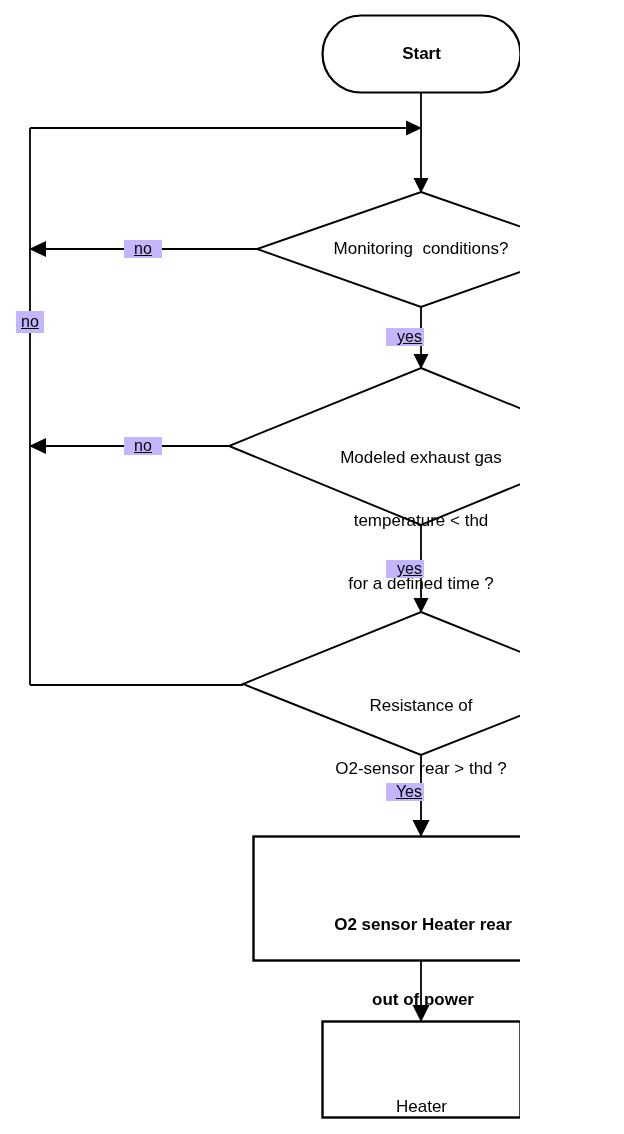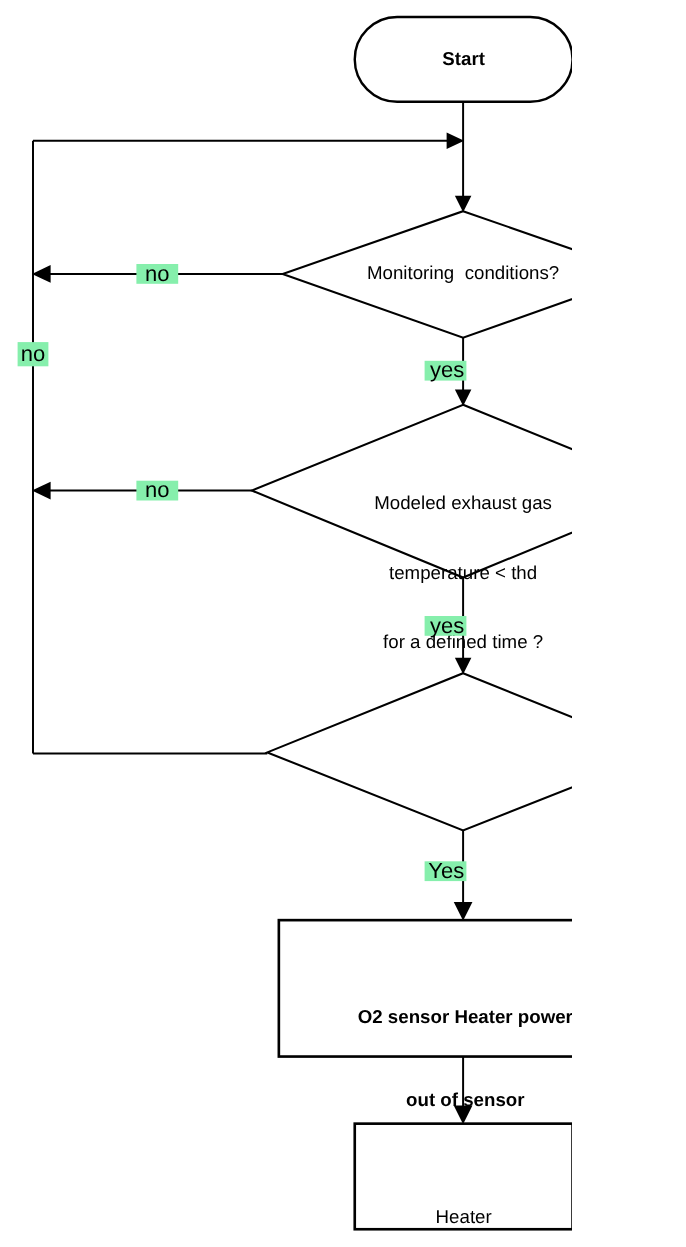--- a/index.html
+++ b/index.html
@@ -34,25 +34,26 @@
     white-space: pre;
     pointer-events: none;
   }
   .node-text.bold {
     font-weight: bold;
   }
   .edge-label {
     position: absolute;
     color: #000000;
     font-family: "Liberation Sans", sans-serif;
-    font-size: 20px;
+    font-size: 16px;
     line-height: 18px;
-    background: #86efac;
+    background: #c4b5fd;
     white-space: pre;
     text-align: center;
+    text-decoration: underline;
   }
 </style>
 </head>
 <body>
 
 <div id="flowchart-canvas">
 
   <svg id="flow-svg" viewBox="0 0 624 1134" xmlns="http://www.w3.org/2000/svg">
 
     <rect x="322.5" y="15.5" width="198" height="77" rx="38.5" ry="38.5" fill="#ffffff" stroke="#000000" stroke-width="2.2"></rect>
@@ -100,24 +101,28 @@
   <div class="node-text bold" style="left:322px; top:43px; width:199px;">Start</div>
 
   <div class="node-text" style="left:241px; top:405px; width:360px;">
     <div>Modeled exhaust gas</div>
     <div>temperature &lt; thd</div>
     <div>for a defined time ?</div>
   </div>
 
   <div class="node-text" style="left:257px; top:238px; width:328px;">Monitoring  conditions?</div>
 
+  <div class="node-text" style="left:251px; top:653px; width:340px;">
+    <div>Resistance of</div>
+    <div>O2-sensor rear &gt; thd ?</div>
+  </div>
 
   <div class="node-text bold" style="left:254px; top:862px; width:338px; line-height:25px;">
-    <div>O2 sensor Heater power</div>
-    <div>out of sensor</div>
+    <div>O2 sensor Heater rear</div>
+    <div>out of power</div>
   </div>
 
   <div class="node-text" style="left:322px; top:1047px; width:199px; line-height:24px;">
     <div>Heater</div>
     
   </div>
 
   <div class="edge-label" style="left:124px; top:240px; width:30px; padding:0 4px;">no</div>
 
   <div class="edge-label" style="left:16px; top:311px; width:28px; padding:2px 0;">no</div>

